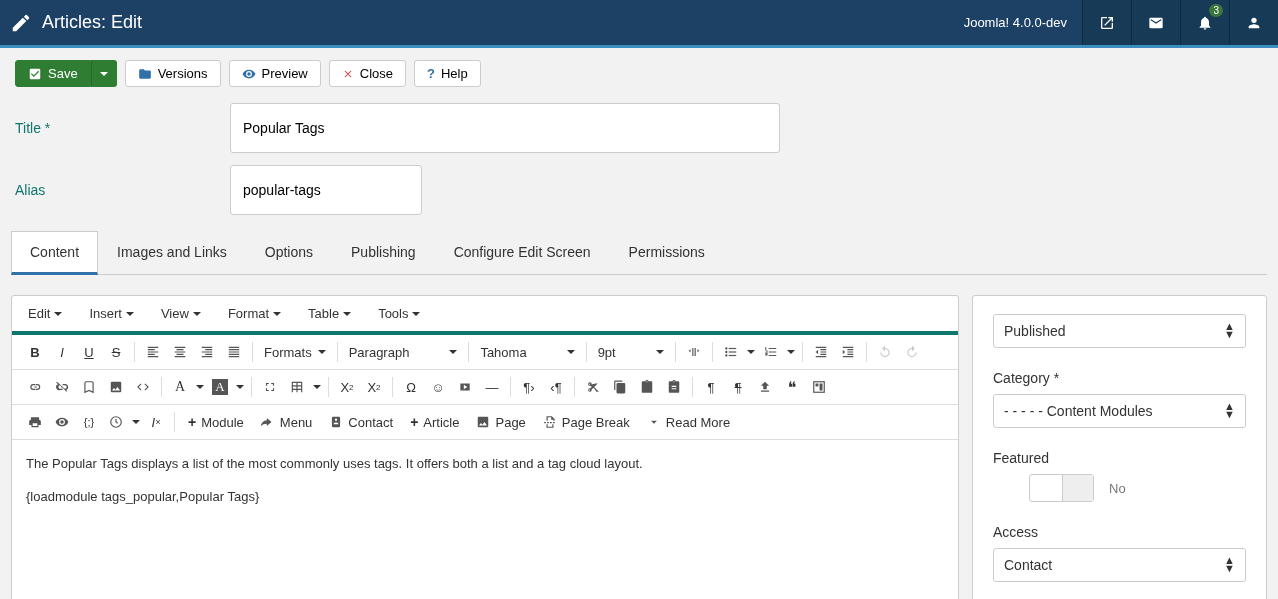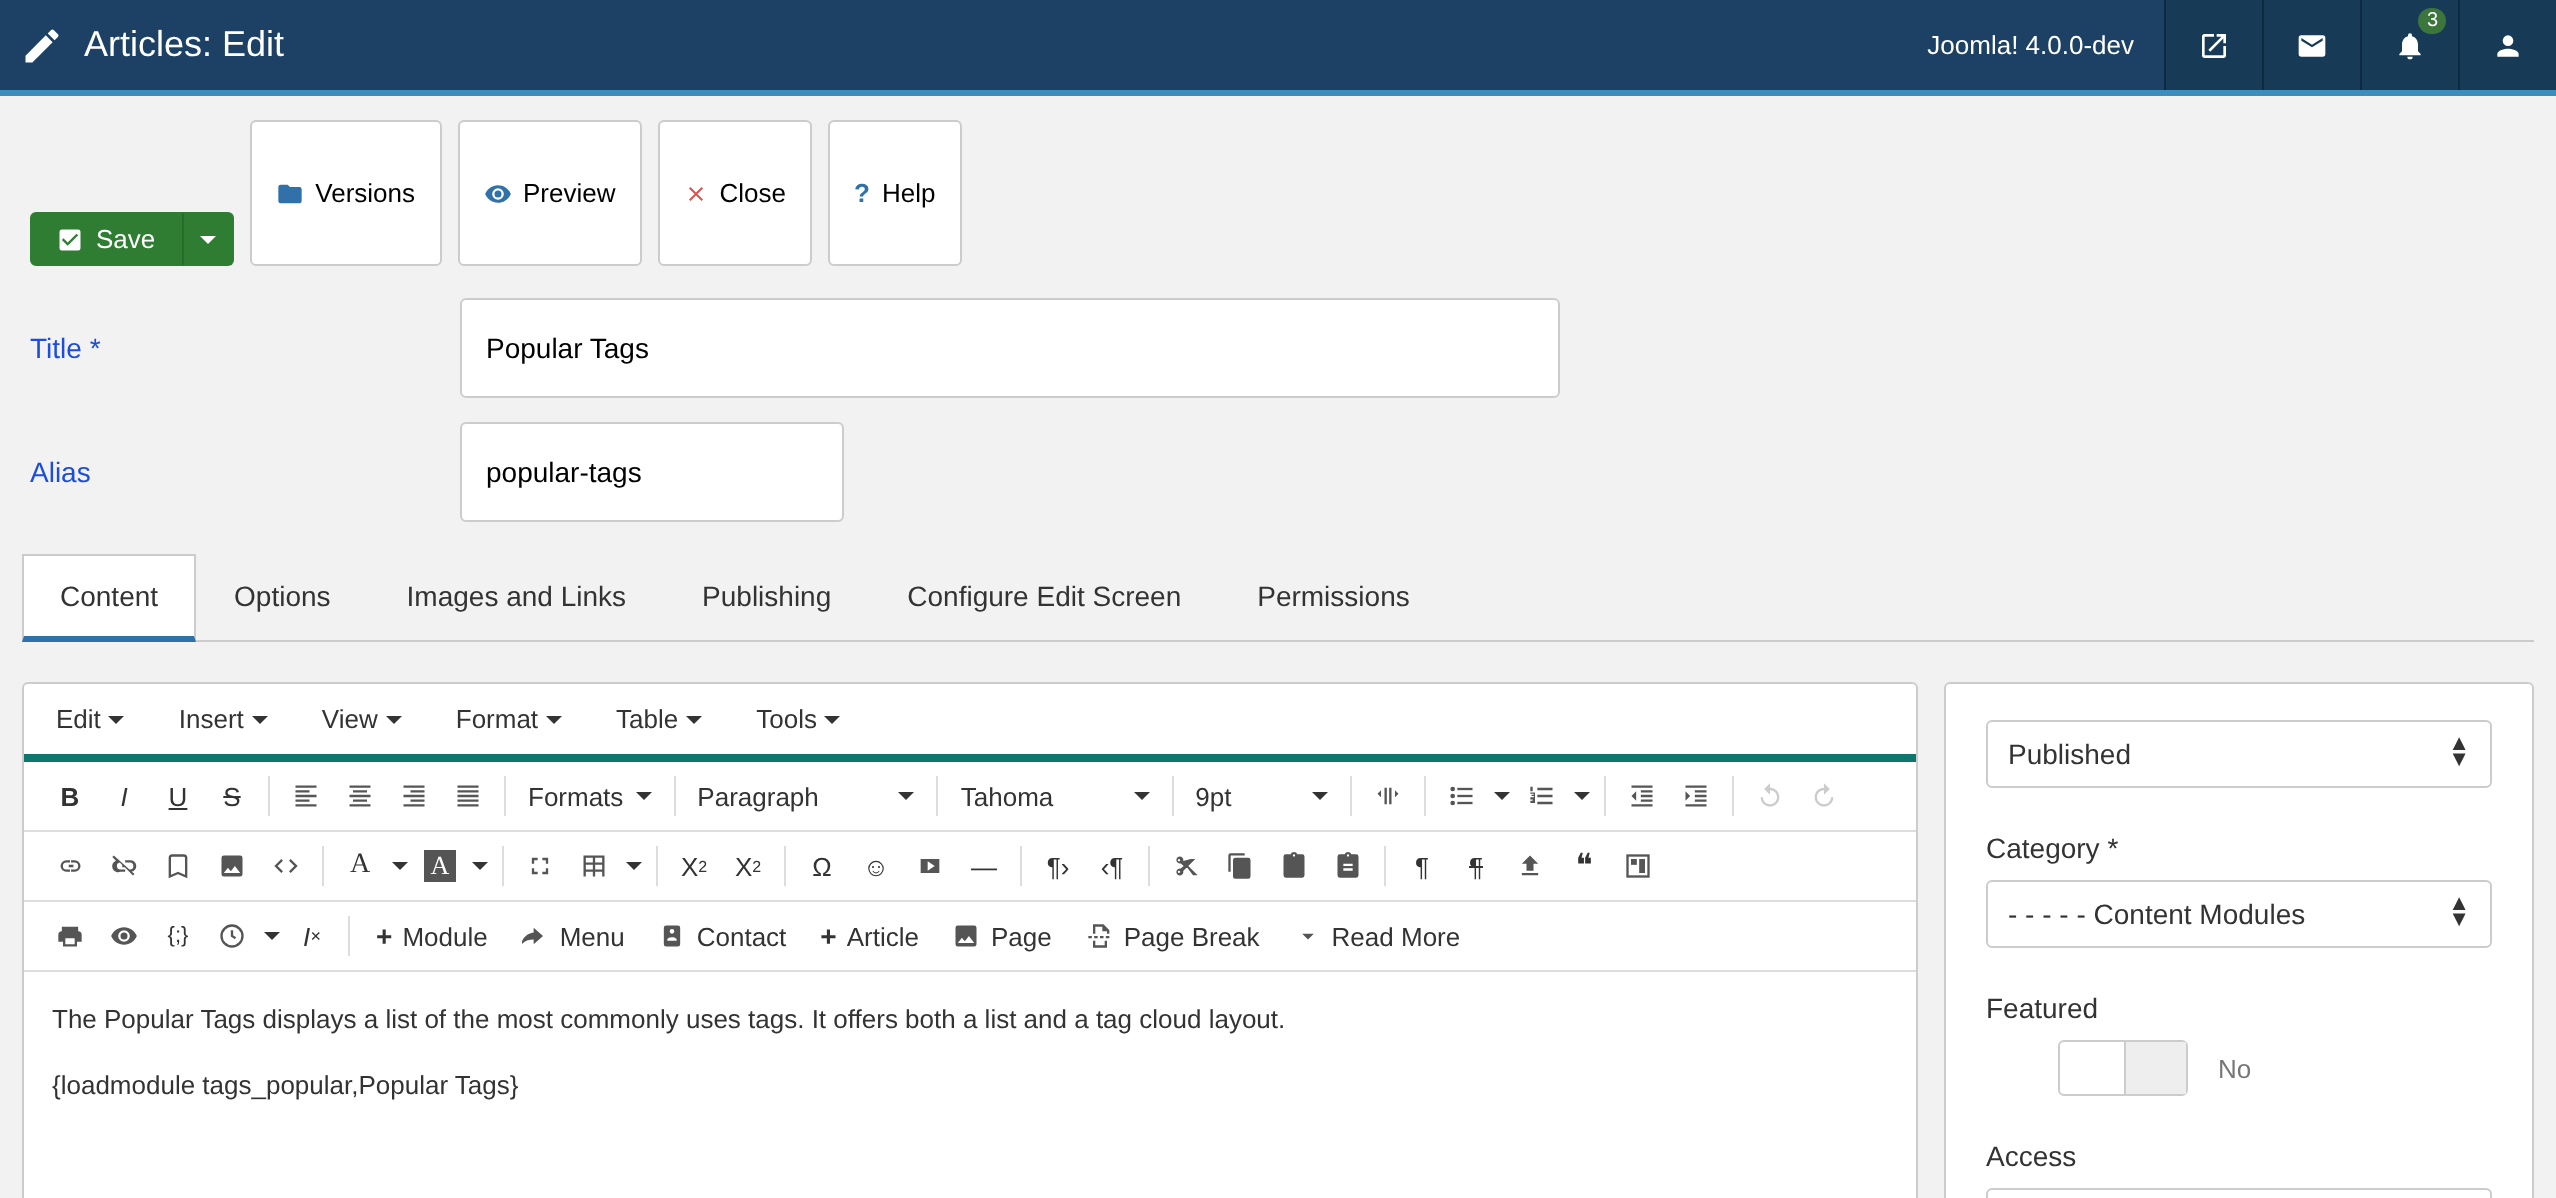--- a/index.html
+++ b/index.html
@@ -15,31 +15,31 @@
     .navbar-icon-btn { width: 49px; height: 45px; display: flex; align-items: center; justify-content: center; cursor: pointer; position: relative; background: #173a56; border-left: 1px solid #0f2a40; }
     .navbar-icon-btn:first-child { border-left: none; }
     .navbar-icon-btn .badge { position: absolute; top: 4px; right: 6px; background: #3c763d; color: #fff; font-size: 10px; padding: 1px 4px; border-radius: 7px; min-width: 12px; text-align: center; }
     .navbar-icon-btn svg { fill: #fff; }
     .blue-line { height: 3px; background: #3b8dbd; }
     
     
     .toolbar { padding: 12px 15px 10px; display: flex; gap: 8px; }
     .btn { display: inline-flex; align-items: center; border: 1px solid #ccc; background: #fff; border-radius: 3px; padding: 5px 12px; font-size: 13px; cursor: pointer; gap: 6px; }
     .btn-success { background: #2f7d32; border-color: #2f7d32; color: #fff; }
-    .btn-group { display: inline-flex; margin-top: 46px; }
+    .btn-group { display: inline-flex; }
     .btn-group .btn:not(:last-child) { border-top-right-radius: 0; border-bottom-right-radius: 0; }
     .btn-group .btn:last-child { border-top-left-radius: 0; border-bottom-left-radius: 0; border-left: 1px solid rgba(0,0,0,0.15); }
     .btn-dropdown { padding: 5px 8px; }
     .btn .icon-blue { color: #3071a9; }
     .btn .icon-red { color: #d9534f; }
     .caret { display: inline-block; width: 0; height: 0; border-left: 4px solid transparent; border-right: 4px solid transparent; border-top: 4px solid currentColor; }
     
     
     .form-row { display: flex; padding: 6px 15px; align-items: center; }
-    .form-row label { width: 215px; font-size: 14px; color: #1d4ed8; }
+    .form-row label { width: 215px; font-size: 14px; color: #0f766e; }
     .form-row input[type="text"] { padding: 16px 12px; border: 1px solid #ccc; border-radius: 3px; font-size: 14px; width: 550px; }
     .form-row input.alias { width: 192px; }
     
     
     .tabs-container { margin: 10px 11px 0; }
     .tabs { display: flex; border-bottom: 1px solid #ccc; }
     .tab { padding: 12px 18px; border: 1px solid transparent; border-bottom: none; cursor: pointer; color: #333; font-size: 14px; }
     .tab.active { border-color: #ccc; background: #fff; border-bottom: 3px solid #3071a9; margin-bottom: -1px; }
     
     
@@ -160,22 +160,22 @@
   <input type="text" value="Popular Tags" style="">
 </div>
 <div class="form-row">
   <label>Alias</label>
   <input type="text" class="alias" value="popular-tags" style="">
 </div>
 
 <div class="tabs-container">
   <div class="tabs">
     <div class="tab active">Content</div>
+    <div class="tab">Images and Links</div>
     <div class="tab">Options</div>
-    <div class="tab">Images and Links</div>
     <div class="tab">Publishing</div>
     <div class="tab">Configure Edit Screen</div>
     <div class="tab">Permissions</div>
   </div>
 </div>
 
 <div class="main-content">
   <div class="editor-panel">
     <div class="editor-menus">
       <div class="editor-menu-item">

